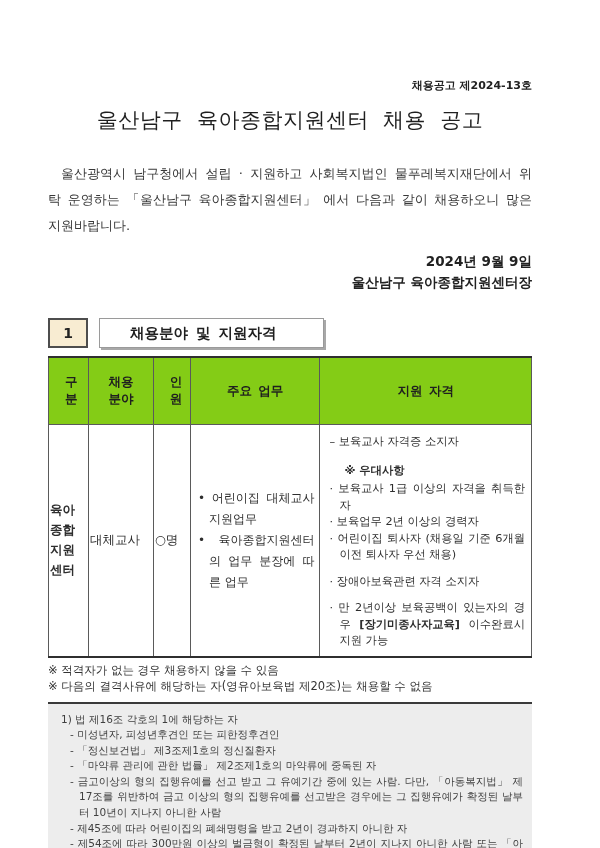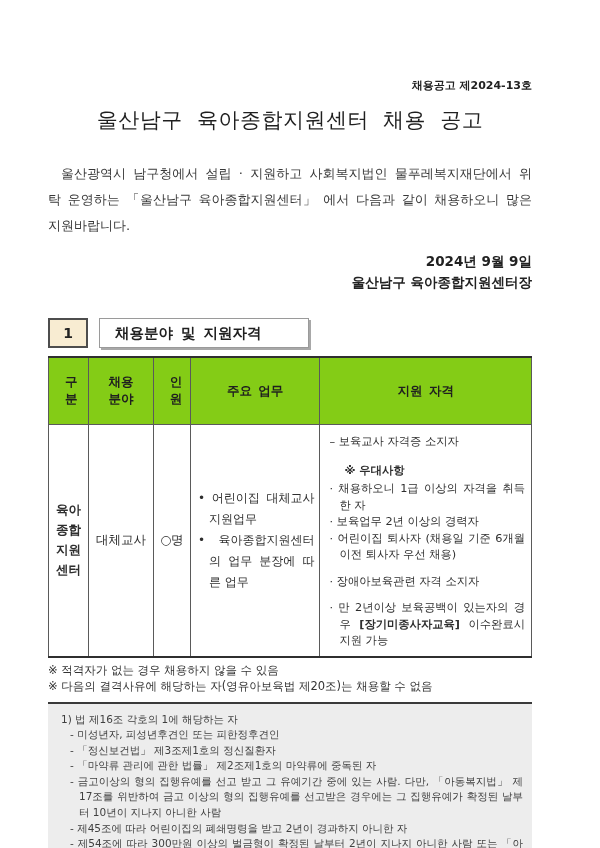--- a/index.html
+++ b/index.html
@@ -25,38 +25,38 @@
   .date-block{margin-top:12px;text-align:right;font-weight:bold;font-size:13.5px;line-height:21px;color:#222;}
 
   .section-head{margin-top:25px;display:flex;align-items:stretch;gap:11px;height:30px;}
   .num-box{
     box-sizing:border-box;width:40px;background:#f8ecd2;border:2px solid #4d4d4d;
     display:flex;align-items:center;justify-content:center;
     font-size:14px;font-weight:bold;color:#222;
   }
   .head-box{
     box-sizing:border-box;border:1px solid #9a9a9a;box-shadow:2px 2px 0 #a8a8a8;
-    display:flex;align-items:center;padding:0 46px 0 15px;
+    display:flex;align-items:center;padding:0 46px 0 30px;
     font-size:14.5px;font-weight:bold;color:#1f1f1f;word-spacing:3px;background:#fff;
   }
 
   table.recruit{
     width:100%;border-collapse:collapse;margin-top:8px;table-layout:fixed;
     border-top:2px solid #2f2f2f;border-bottom:2px solid #2f2f2f;
   }
   table.recruit th,table.recruit td{border:1px solid #5a5a5a;}
   table.recruit th{
     background:#84cc16;font-size:12.5px;font-weight:bold;color:#1f1f1f;
     height:27px;padding:16px;word-spacing:2px;
   }
   table.recruit td{vertical-align:middle;}
   .col-cat{width:8.3%;}.col-field{width:13.4%;}.col-count{width:7.7%;}
   .col-duty{width:26.8%;}.col-qual{width:43.8%;}
   tr.body-row{height:160px;}
-  .td-center{text-align:center;font-size:12.5px;color:#2e2e2e;}
+  .td-center{text-align:left;font-size:12.5px;color:#2e2e2e;}
   .td-cat{font-weight:bold;line-height:20px;white-space:pre-line;}
   .td-duty{
     font-size:12px;color:#2e2e2e;padding:4px 5px 4px 7px;line-height:21px;
     text-align:justify;
   }
   .duty-line{padding-left:11px;text-indent:-11px;}
   .td-qual{vertical-align:top;font-size:11.3px;color:#2e2e2e;padding:9px 6px 6px 9px;line-height:16px;}
   .q-main{margin-bottom:13px;}
   .q-pref-title{font-weight:bold;margin-left:15px;margin-bottom:2px;}
   .q-item{padding-left:10px;text-indent:-10px;line-height:16.5px;text-align:justify;}
@@ -120,21 +120,21 @@
 센터</td>
         <td class="td-center">대체교사</td>
         <td class="td-center">○명</td>
         <td class="td-duty">
           <div class="duty-line">• 어린이집 대체교사 지원업무</div>
           <div class="duty-line">• 육아종합지원센터의 업무 분장에 따른 업무</div>
         </td>
         <td class="td-qual">
           <div class="q-main">– 보육교사 자격증 소지자</div>
           <div class="q-pref-title">※ 우대사항</div>
-          <div class="q-item">· 채용하오니 1급 이상의 자격을 취득한 자</div>
+          <div class="q-item">· 보육교사 1급 이상의 자격을 취득한 자</div>
           <div class="q-item">· 보육업무 2년 이상의 경력자</div>
           <div class="q-item">· 어린이집 퇴사자 (채용일 기준 6개월 이전 퇴사자 우선 채용)</div>
           <div class="q-item q-spaced">· 장애아보육관련 자격 소지자</div>
           <div class="q-item q-spaced">
             <span>· 만 2년이상 보육공백이 있는자의 경우 </span><b>[장기미종사자교육]</b><span> 이수완료시 지원 가능</span>
           </div>
         </td>
       </tr>
     </tbody>
   </table>

